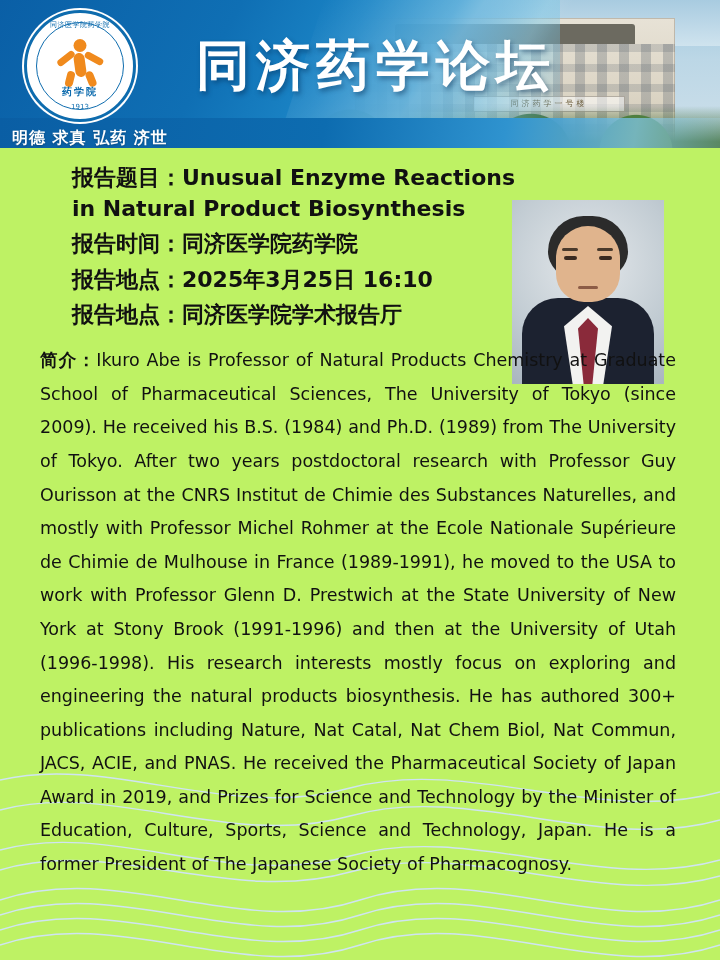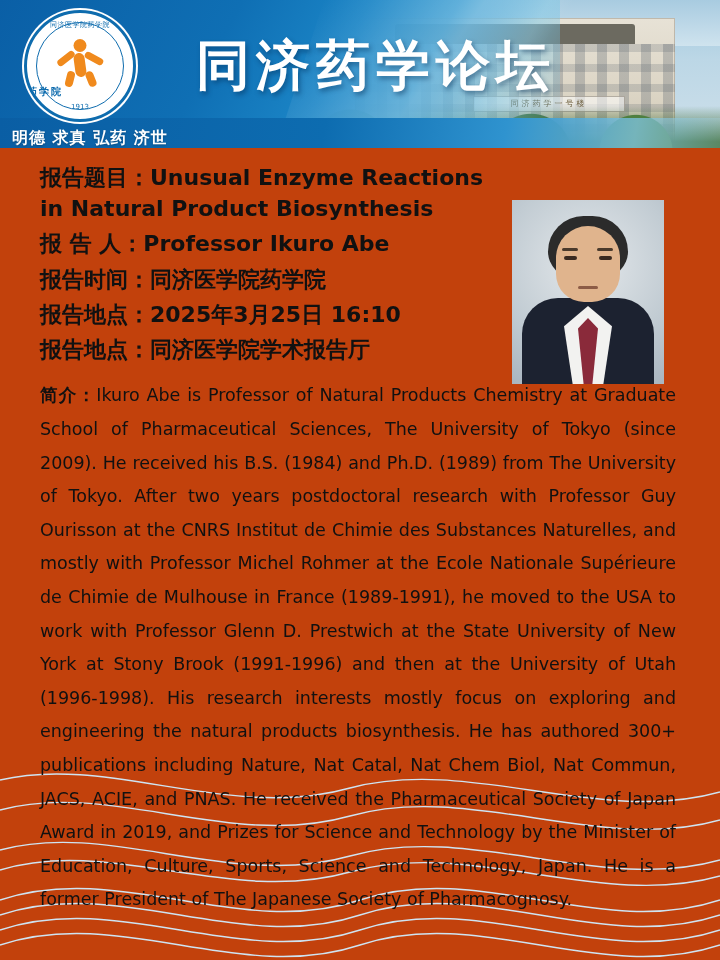--- a/index.html
+++ b/index.html
@@ -11,21 +11,21 @@
     height: 960px;
     font-family: "Liberation Sans", sans-serif;
     background: #ffffff;
     overflow: hidden;
   }
 
   .poster {
     position: relative;
     width: 720px;
     height: 960px;
-    background: #c2410c;
+    background: #bef264;
     overflow: hidden;
   }
 
   
   .banner {
     position: relative;
     width: 720px;
     height: 148px;
     overflow: hidden;
     background: linear-gradient(135deg, #0b63a8 0%, #1477bd 35%, #2f93cf 60%, #7fc0e0 100%);
@@ -212,21 +212,21 @@
     border-radius: 4px;
     background: #f08a1d;
   }
   .logo-figure .leg-l { left: 6px; transform: rotate(14deg); }
   .logo-figure .leg-r { right: 5px; transform: rotate(-22deg); }
   .logo-cn {
     position: absolute;
     bottom: 20px;
     left: 0;
     width: 100%;
-    text-align: left;
+    text-align: center;
     font-size: 10px;
     font-weight: bold;
     color: #0e6cae;
     letter-spacing: 2px;
     font-family: "DejaVu Sans", sans-serif;
     margin-top: 28px;
   }
   .logo-year {
     position: absolute;
     bottom: 8px;
@@ -341,20 +341,21 @@
     left: 66px; bottom: 0;
     width: 20px; height: 66px;
     background: #8a2a3a;
     clip-path: polygon(50% 0, 100% 16%, 72% 100%, 28% 100%, 0 16%);
   }
 
   .info-block {
     position: relative;
     z-index: 2;
     width: 430px;
+    margin-left: 32px;
   }
   .info-line {
     font-size: 22px;
     font-weight: bold;
     color: #111111;
     line-height: 1.42;
     margin: 0 0 4px 0;
     font-family: "DejaVu Sans", sans-serif;
   }
   .info-line .lab { color: #111111; }
@@ -458,23 +459,20 @@
       <div class="pf-eye-l"></div>
       <div class="pf-eye-r"></div>
       <div class="pf-mouth"></div>
     </div>
 
     <div class="info-block">
       <div class="info-line topic">
         <span class="lab">报告题目：</span><span>Unusual Enzyme Reactions in Natural Product Biosynthesis</span>
       </div>
       <div class="info-line">
-        <span class="lab">报 告 人：</span><span>Professor Ikuro Abe</span>
-      </div>
-      <div class="info-line">
         <span class="lab">报告时间：</span><span>同济医学院药学院</span>
       </div>
       <div class="info-line">
         <span class="lab">报告地点：</span><span>2025年3月25日  16:10</span>
       </div>
       <div class="info-line">
         <span class="lab">报告地点：</span><span>同济医学院学术报告厅</span>
       </div>
     </div>
 

